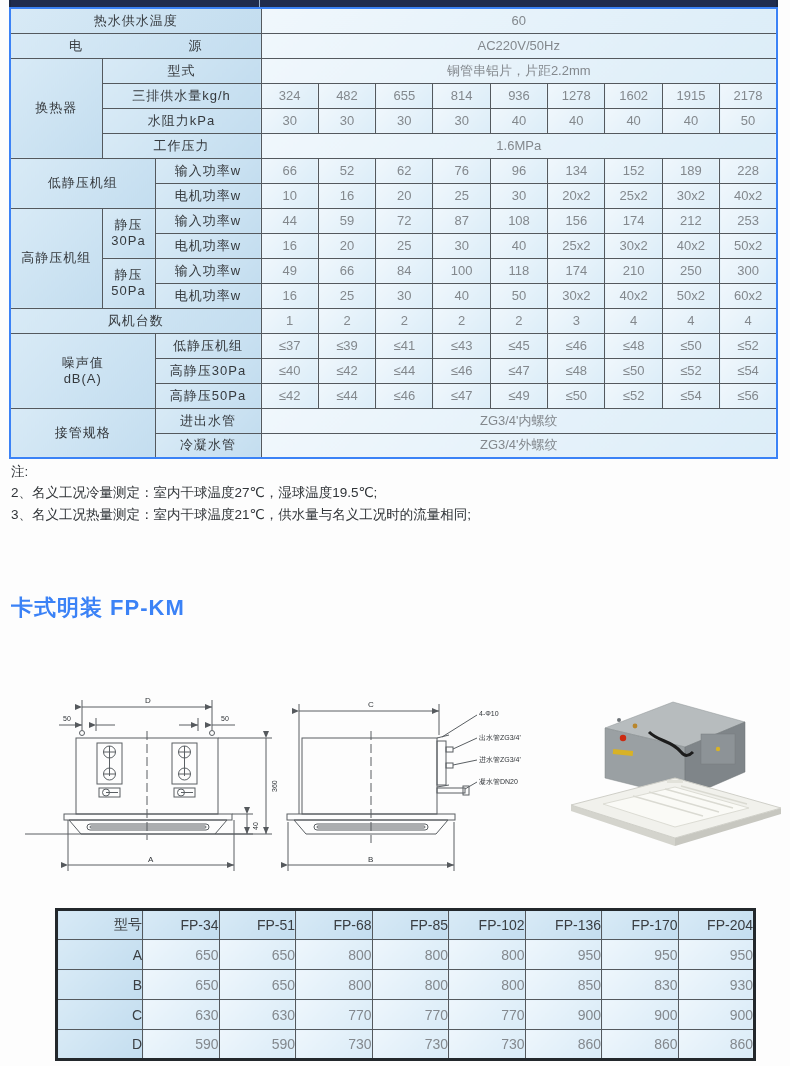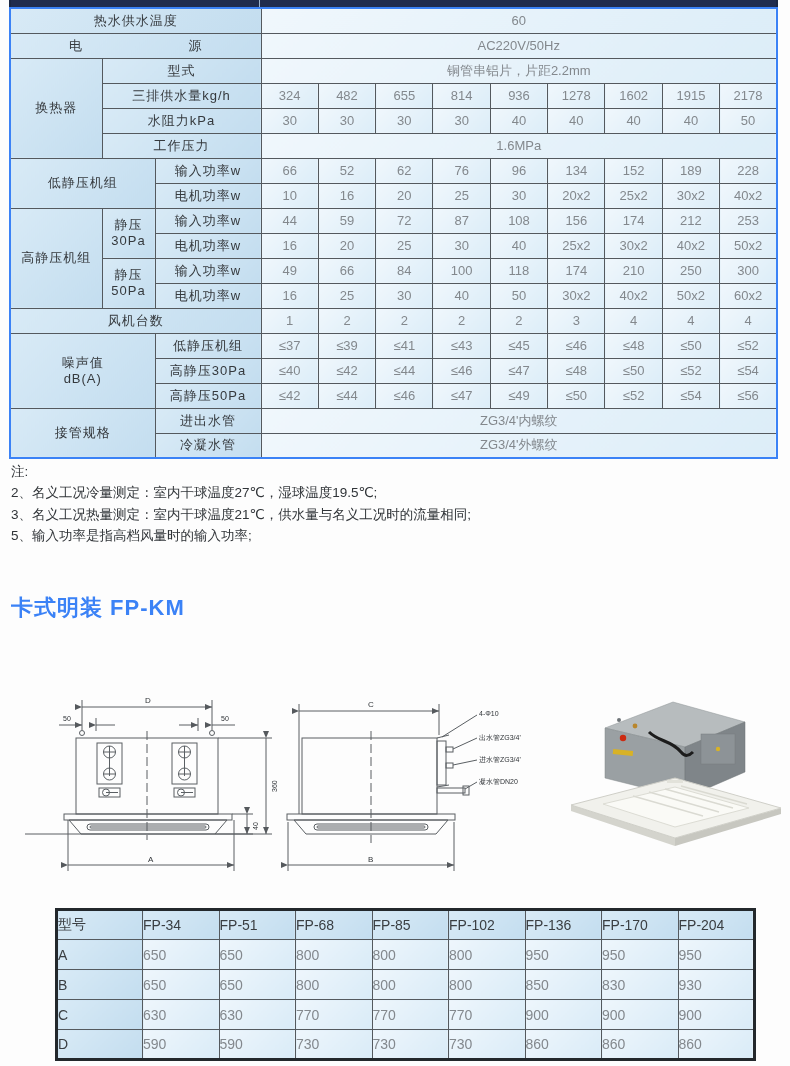--- a/index.html
+++ b/index.html
@@ -51,21 +51,21 @@
   .photo { position:absolute; left:563px; top:690px; }
 
   
   .dims-wrap { position:absolute; left:55px; top:908px; width:701px; }
   table.dims {
     width:100%; border-collapse:collapse; table-layout:fixed;
     border:3px solid #23282c;
   }
   table.dims td {
     border:1px solid #54595e; height:30px;
-    text-align:left; vertical-align:middle;
+    text-align:right; vertical-align:middle;
     font-size:14px; color:#83888d;
     background:linear-gradient(135deg,#eef6fc 0%,#d9ebf7 100%);
     margin-left:6px;
   }
   table.dims td.lab {
     background:linear-gradient(135deg,#d8eaf6 0%,#c3ddef 100%);
     color:#3a3e42;
   }
   svg text { font-family:"Liberation Sans","DejaVu Sans",sans-serif; }
 </style>
@@ -276,21 +276,20 @@
         <td colspan="9">ZG3/4'外螺纹</td>
       </tr>
     </tbody>
   </table>
 </div>
 
 <div class="notes">
   <div>注:</div>
   <div>2、名义工况冷量测定：室内干球温度27℃，湿球温度19.5℃;</div>
   <div>3、名义工况热量测定：室内干球温度21℃，供水量与名义工况时的流量相同;</div>
-  <div>5、输入功率是指高档风量时的输入功率;</div>
 </div>
 
 <div class="sec-title">卡式明装 FP-KM</div>
 
 <svg class="drawings" width="535" height="215" viewBox="0 0 535 215">
   <defs>
     <marker id="ar" markerWidth="9" markerHeight="8" refX="7" refY="3" orient="auto">
       <path d="M0,0 L7,3 L0,6 z" fill="#55595d"></path>
     </marker>
   </defs>

